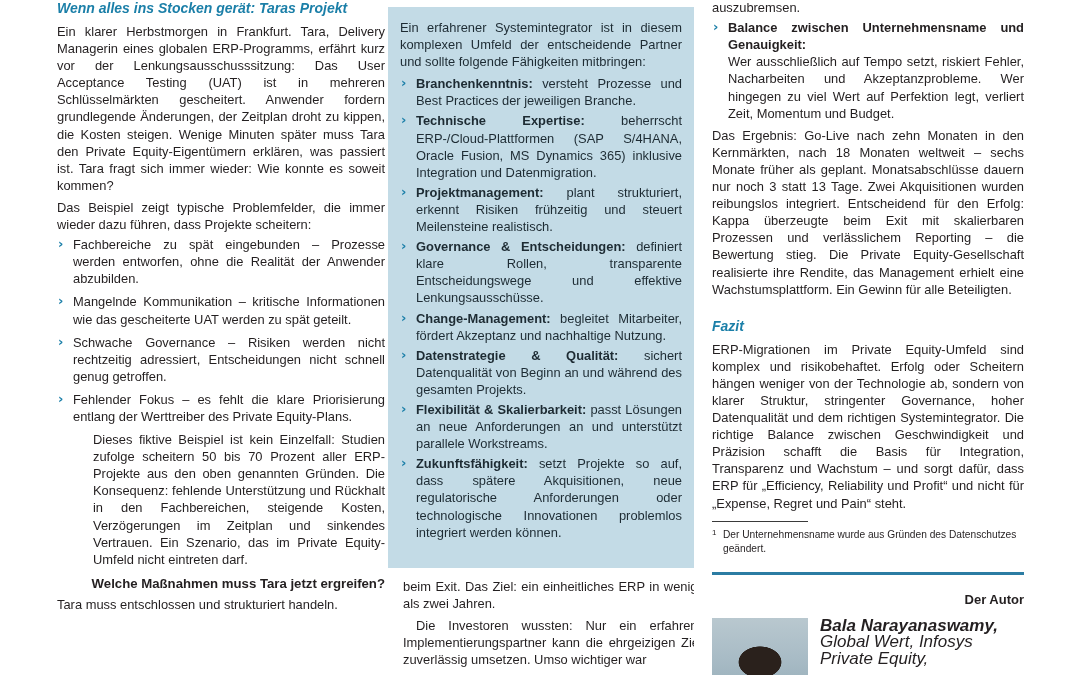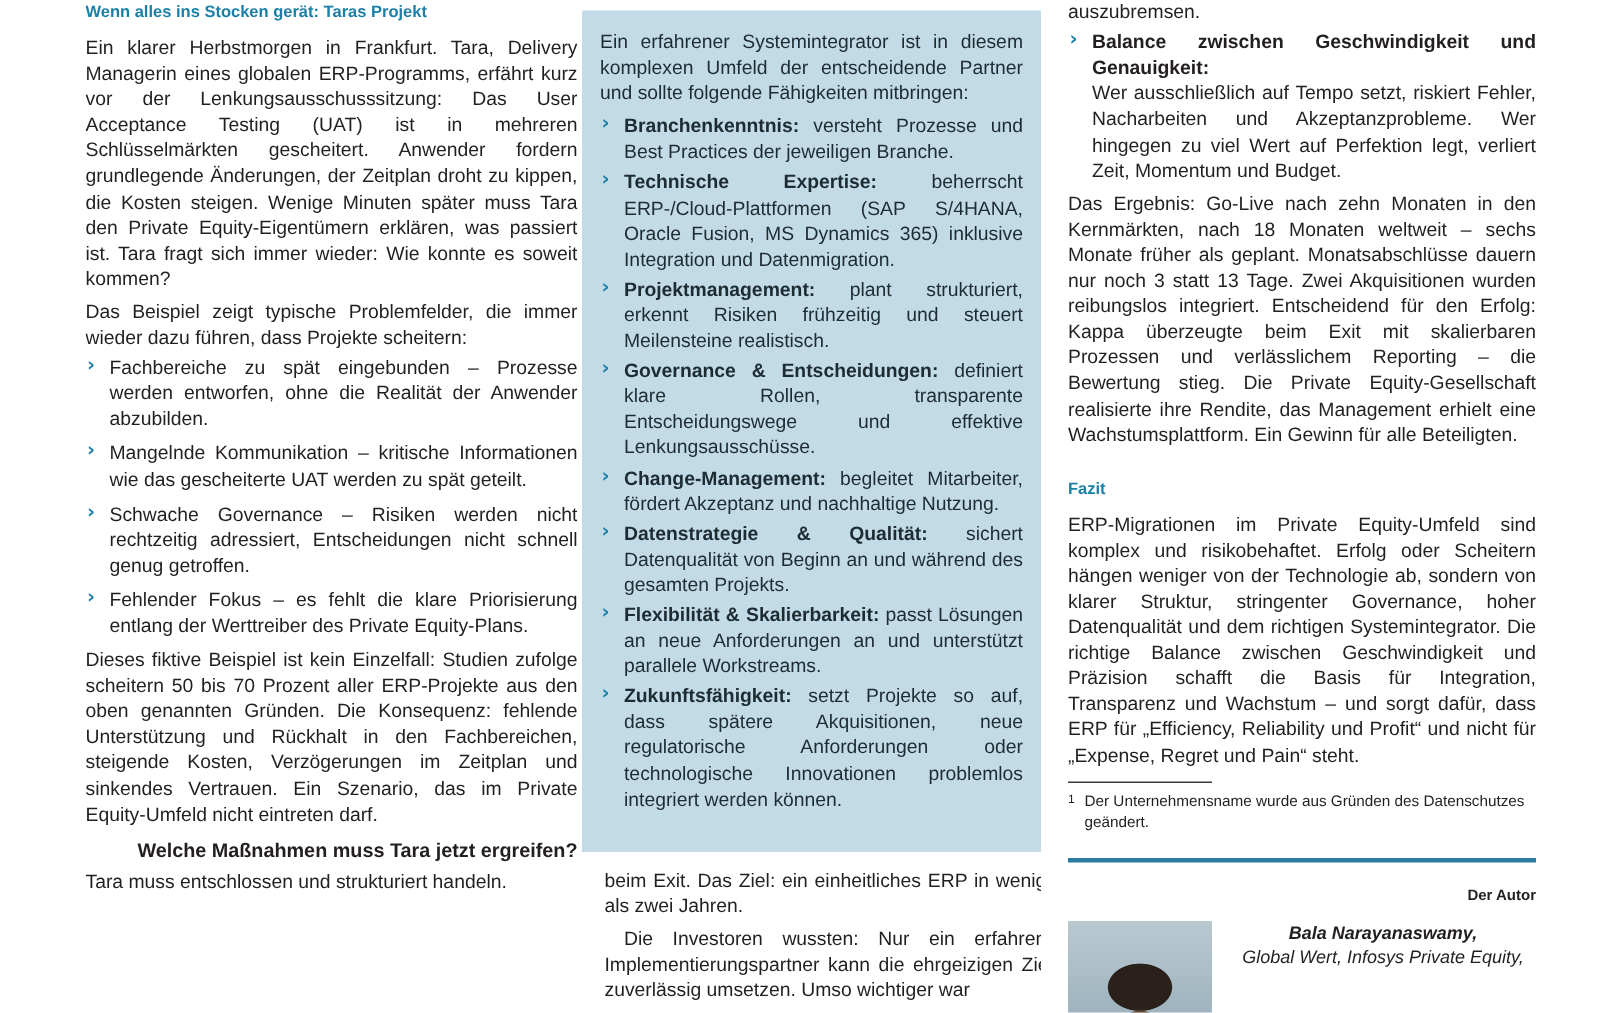--- a/index.html
+++ b/index.html
@@ -43,22 +43,23 @@
   }
   .para {
     margin: 0 0 5px 0;
     text-align: justify;
     hyphens: auto;
   }
   .para.nogap { margin-bottom: 0px; }
 
   .sub-head {
     color: #1b7fa8;
+    font-style: italic;
     font-weight: bold;
-    font-size: 11px;
+    font-size: 14px;
     line-height: 17px;
     margin: 0 0 6px 0;
     text-align: left;
   }
   .bold-head {
     font-weight: bold;
     font-size: 13.2px;
     line-height: 17px;
     margin: 7px 0 4px 0;
     text-align: right;
@@ -139,44 +140,44 @@
   }
   .footnote .fn-mark {
     position: absolute;
     left: 0;
     top: -2px;
     font-size: 8px;
   }
   .author-label {
     text-align: right;
     font-weight: bold;
-    font-size: 10px;
+    font-size: 13px;
     margin-top: 17px;
   }
   .author-block {
     display: flex;
     margin-top: 11px;
     gap: 12px;
     align-items: flex-start;
   }
   .author-photo {
     width: 96px;
     height: 96px;
     flex: 0 0 96px;
     background:
       radial-gradient(ellipse 30px 36px at 50% 82%, #6d4a33 0%, #6d4a33 52%, rgba(109,74,51,0) 54%),
       radial-gradient(ellipse 34px 25px at 50% 46%, #2a211c 0%, #2a211c 62%, rgba(42,33,28,0) 64%),
       linear-gradient(180deg, #b9c8cf 0%, #a9bcc6 40%, #8fa7b3 100%);
     overflow: hidden;
   }
   .author-text {
     font-style: italic;
-    font-size: 12px;
+    font-size: 17px;
     line-height: 16.6px;
-    text-align: center;
+    text-align: left;
     flex: 1 1 auto;
   }
   .author-text .nm { font-weight: bold; }
 </style>
 </head>
 <body>
 
 <div class="page">
 
   <div class="col col1">
@@ -200,21 +201,21 @@
         <li>
           <span class="arrow">›</span>
           <span>Schwache Governance – Risiken werden nicht rechtzeitig adressiert, Entscheidungen nicht schnell genug getroffen.</span>
         </li>
         <li>
           <span class="arrow">›</span>
           <span>Fehlender Fokus – es fehlt die klare Priorisierung entlang der Werttreiber des Private Equity-Plans.</span>
         </li>
       </ul>
 
-      <p class="para" style="margin-top:6px;">Dieses fiktive Beispiel ist kein Einzelfall: Studien zufolge scheitern 50 bis 70 Prozent aller ERP-Projekte aus den oben genannten Gründen. Die Konsequenz: fehlende Unterstützung und Rückhalt in den Fachbereichen, steigende Kosten, Verzögerungen im Zeitplan und sinkendes Vertrauen. Ein Szenario, das im Private Equity-Umfeld nicht eintreten darf.</p>
+      <p class="para" style="margin-top:6px;margin-left:36px;">Dieses fiktive Beispiel ist kein Einzelfall: Studien zufolge scheitern 50 bis 70 Prozent aller ERP-Projekte aus den oben genannten Gründen. Die Konsequenz: fehlende Unterstützung und Rückhalt in den Fachbereichen, steigende Kosten, Verzögerungen im Zeitplan und sinkendes Vertrauen. Ein Szenario, das im Private Equity-Umfeld nicht eintreten darf.</p>
 
       <h3 class="bold-head">Welche Maßnahmen muss Tara jetzt ergreifen?</h3>
 
       <p class="para">Tara muss entschlossen und strukturiert handeln.</p>
     </div>
   </div>
 
   <div class="col col2">
     <div class="colinner">
 
@@ -266,21 +267,21 @@
   </div>
 
   <div class="col col3">
     <div class="colinner" style="margin-top:-18px;">
 
       <p class="para nogap">gleichzeitig eingeführt, ohne sich gegenseitig auszubremsen.</p>
 
       <ul class="arrows">
         <li>
           <span class="arrow">›</span>
-          <span class="lead">Balance zwischen Geschwindigkeit und Genauigkeit:</span>
+          <span class="lead">Balance zwischen Unternehmensname und Genauigkeit:</span>
           <span style="display:block; text-align:justify;">Wer ausschließlich auf Tempo setzt, riskiert Fehler, Nacharbeiten und Akzeptanzprobleme. Wer hingegen zu viel Wert auf Perfektion legt, verliert Zeit, Momentum und Budget.</span>
         </li>
       </ul>
 
       <p class="para" style="margin-top:5px;">Das Ergebnis: Go-Live nach zehn Monaten in den Kernmärkten, nach 18 Monaten weltweit – sechs Monate früher als geplant. Monatsabschlüsse dauern nur noch 3 statt 13 Tage. Zwei Akquisitionen wurden reibungslos integriert. Entscheidend für den Erfolg: Kappa überzeugte beim Exit mit skalierbaren Prozessen und verlässlichem Reporting – die Bewertung stieg. Die Private Equity-Gesellschaft realisierte ihre Rendite, das Management erhielt eine Wachstumsplattform. Ein Gewinn für alle Beteiligten.</p>
 
       <h2 class="sub-head" style="margin-top:20px;">Fazit</h2>
 
       <p class="para">ERP-Migrationen im Private Equity-Umfeld sind komplex und risikobehaftet. Erfolg oder Scheitern hängen weniger von der Technologie ab, sondern von klarer Struktur, stringenter Governance, hoher Datenqualität und dem richtigen Systemintegrator. Die richtige Balance zwischen Geschwindigkeit und Präzision schafft die Basis für Integration, Transparenz und Wachstum – und sorgt dafür, dass ERP für „Efficiency, Reliability und Profit“ und nicht für „Expense, Regret und Pain“ steht.</p>
 

